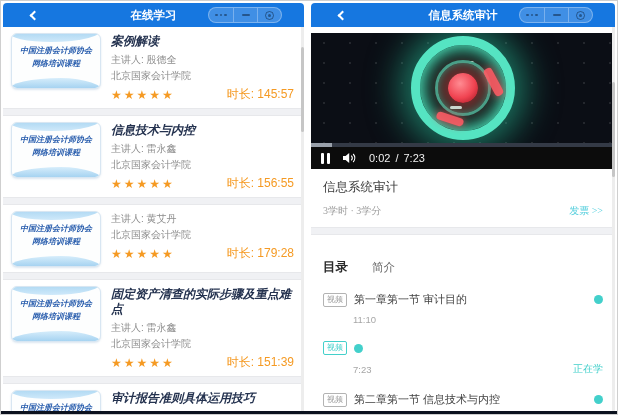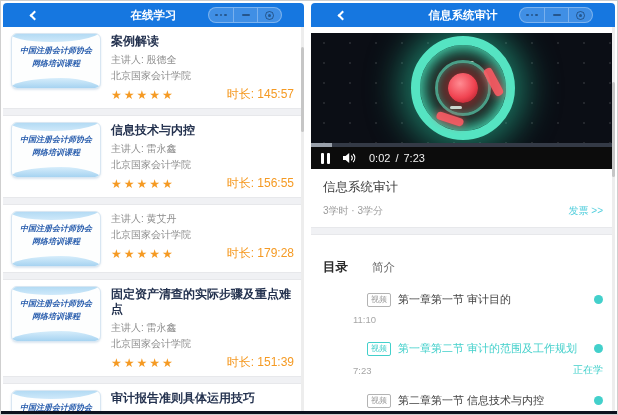--- a/index.html
+++ b/index.html
@@ -24,21 +24,21 @@
   .cap-circ { width:9px; height:9px; border:1.5px solid rgba(15,40,70,.55); border-radius:50%; display:flex; align-items:center; justify-content:center; }
   .cap-circ b { width:3px; height:3px; border-radius:50%; background:rgba(15,40,70,.55); }
 
   
   .course { display:flex; gap:10px; padding:6px 10px 5px 8px; background:#fff; }
   .thumb { position:relative; width:90px; height:56px; flex:0 0 auto; background:#fdfefe; border:1px solid #d8e6f2; border-radius:6px; overflow:hidden; box-shadow:0 1px 2px rgba(120,160,200,.25); }
   .wave-t { position:absolute; top:-6px; left:-4px; right:-4px; height:14px; background:linear-gradient(#9fd0ef,#cfe9fa); border-radius:0 0 55% 45% / 0 0 100% 70%; }
   .wave-b { position:absolute; bottom:-5px; left:-4px; right:-4px; height:15px; background:linear-gradient(#d6edfb,#8ec6ec); border-radius:55% 45% 0 0 / 80% 100% 0 0; }
   .thumb-text { position:absolute; top:10px; left:0; right:0; text-align:center; font-family:"DejaVu Serif", serif; font-style:italic; font-weight:bold; color:#2b5fae; font-size:8px; line-height:13px; }
   .c-info { flex:1; min-width:0; padding-top:1px; }
-  .c-title { font-size:12px; font-weight:bold; color:var(--navy,#24324f); line-height:15px; margin-bottom:4px; }
+  .c-title { font-size:12px; font-weight:bold; color:var(--navy,#24324f); line-height:15px; margin-bottom:4px;font-style:italic; }
   .c-sub { font-size:10px; color:#8c8c8c; line-height:14px; margin-bottom:2px; }
   .c-meta { display:flex; justify-content:space-between; align-items:center; margin-top:3px; }
   .stars { color:var(--orange,#f59a23); font-size:12px; letter-spacing:2px; }
   .dur { color:var(--orange,#f59a23); font-size:12px; }
   .sep { height:8px; background:#f0f1f4; border-top:1px solid #e7e8eb; border-bottom:1px solid #e7e8eb; }
 
   
   .sb { position:absolute; top:24px; right:0; bottom:0; width:3px; background:#ededed; }
   .sb b { position:absolute; right:0; width:3px; background:#c6c6c6; border-radius:2px; }
   .sb-l b { top:20px; height:85px; }
@@ -64,30 +64,30 @@
   .progress b { position:absolute; left:0; top:0; bottom:0; background:#9aa1ab; }
   .controls { height:22px; background:#0c0c0c; display:flex; align-items:center; gap:12px; padding:0 10px; }
   .pause { display:flex; gap:3px; cursor:pointer; }
   .pause b { width:3px; height:11px; background:#fff; border-radius:1px; }
   .vol { display:flex; align-items:center; cursor:pointer; }
   .vtime { color:#efefef; font-size:11px; display:flex; gap:5px; }
 
   
   .cinfo { background:#fff; padding:10px 12px 9px; }
   .cinfo-title { font-size:12.5px; color:#3a3a3a; }
-  .cinfo-row { display:flex; justify-content:space-between; align-items:center; margin-top:8px; }
+  .cinfo-row { display:flex; justify-content:space-between; align-items:center; margin-top:8px;font-family:Liberation Serif, serif; }
   .cinfo-meta { font-size:10px; color:#9b9b9b; }
   .invoice { font-size:10px; color:var(--cyan,#56cfdd); cursor:pointer; }
   .gap { height:8px; background:#f0f1f4; border-top:1px solid #e7e8eb; border-bottom:1px solid #e7e8eb; }
   .tabs { display:flex; gap:24px; align-items:baseline; padding:24px 12px 8px; background:#fff; }
   .tab-active { font-size:12.5px; font-weight:bold; color:#2a2a2a; cursor:pointer; }
   .tab { font-size:11.5px; color:#666; cursor:pointer; }
   .chapters { background:#fff; }
   .chapter { padding:8px 12px 0; cursor:pointer; }
-  .ch-row { display:flex; align-items:center; gap:7px;margin-left:44px; }
+  .ch-row { display:flex; align-items:center; gap:7px; }
   .badge { font-size:8px; color:#9b9b9b; border:1px solid #b3b3b3; border-radius:2px; padding:1px 3px; line-height:10px; flex:0 0 auto; }
   .ch-title { font-size:11px; color:#414141; flex:1; white-space:nowrap; overflow:hidden; }
   .dot { width:9px; height:9px; border-radius:50%; background:var(--teal,#54d8d2); flex:0 0 auto; }
   .ch-sub { display:flex; justify-content:space-between; align-items:center; padding:7px 0 8px 30px; }
   .ch-dur { font-size:9.5px; color:#a6a6a6; }
   .ch-status { font-size:10px; color:var(--teal,#54d8d2); }
   .chapter.active .badge { color:var(--teal,#54d8d2); border-color:var(--teal,#54d8d2); }
   .chapter.active .ch-title { color:var(--teal,#54d8d2); }
 
   .bottom-bar { position:absolute; left:0; right:0; bottom:0; height:3px; background:#0b111e; }
@@ -307,21 +307,20 @@
           <span class="dot"></span>
         </div>
         <div class="ch-sub">
           <span class="ch-dur">11:10</span>
           <span class="ch-status"></span>
         </div>
       </div>
       <div class="chapter active">
         <div class="ch-row">
           <span class="badge">视频</span>
-          <span class="ch-title">第一章第二节 审计的范围及工作规划</span>
           <span class="dot"></span>
         </div>
         <div class="ch-sub">
           <span class="ch-dur">7:23</span>
           <span class="ch-status">正在学</span>
         </div>
       </div>
       <div class="chapter">
         <div class="ch-row">
           <span class="badge">视频</span>

